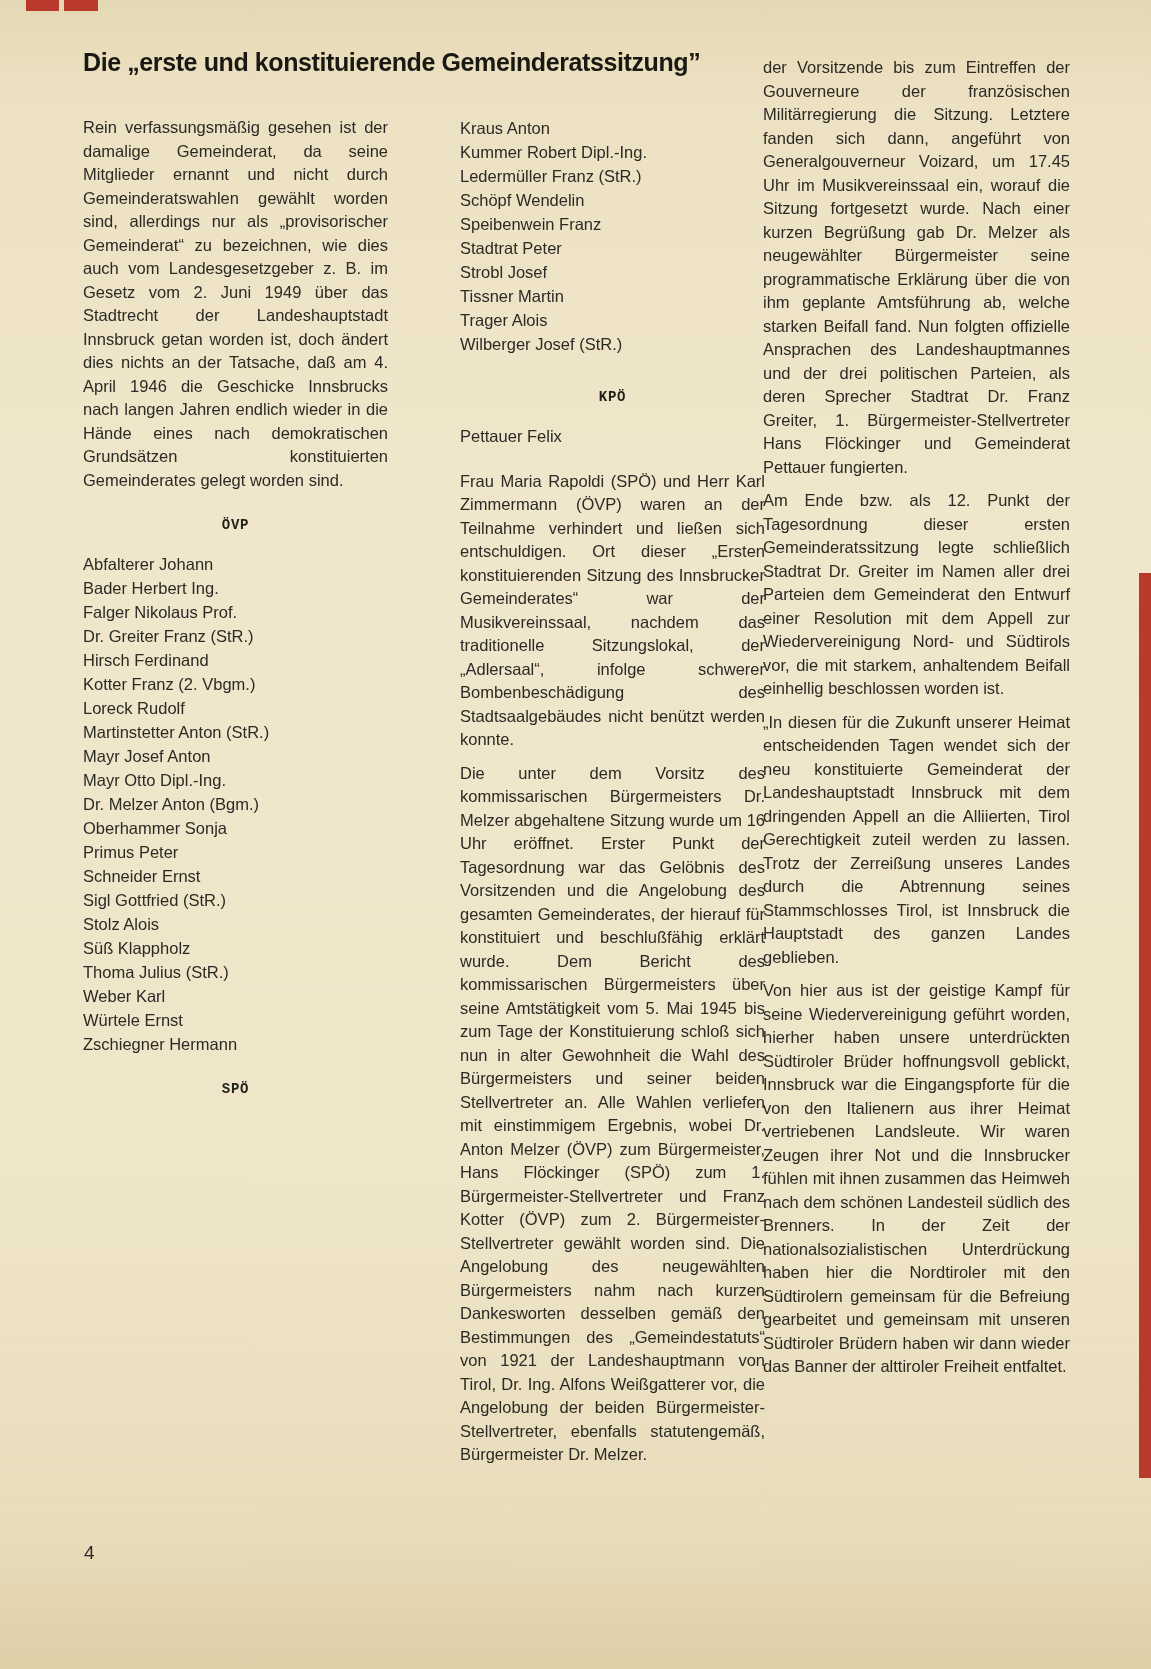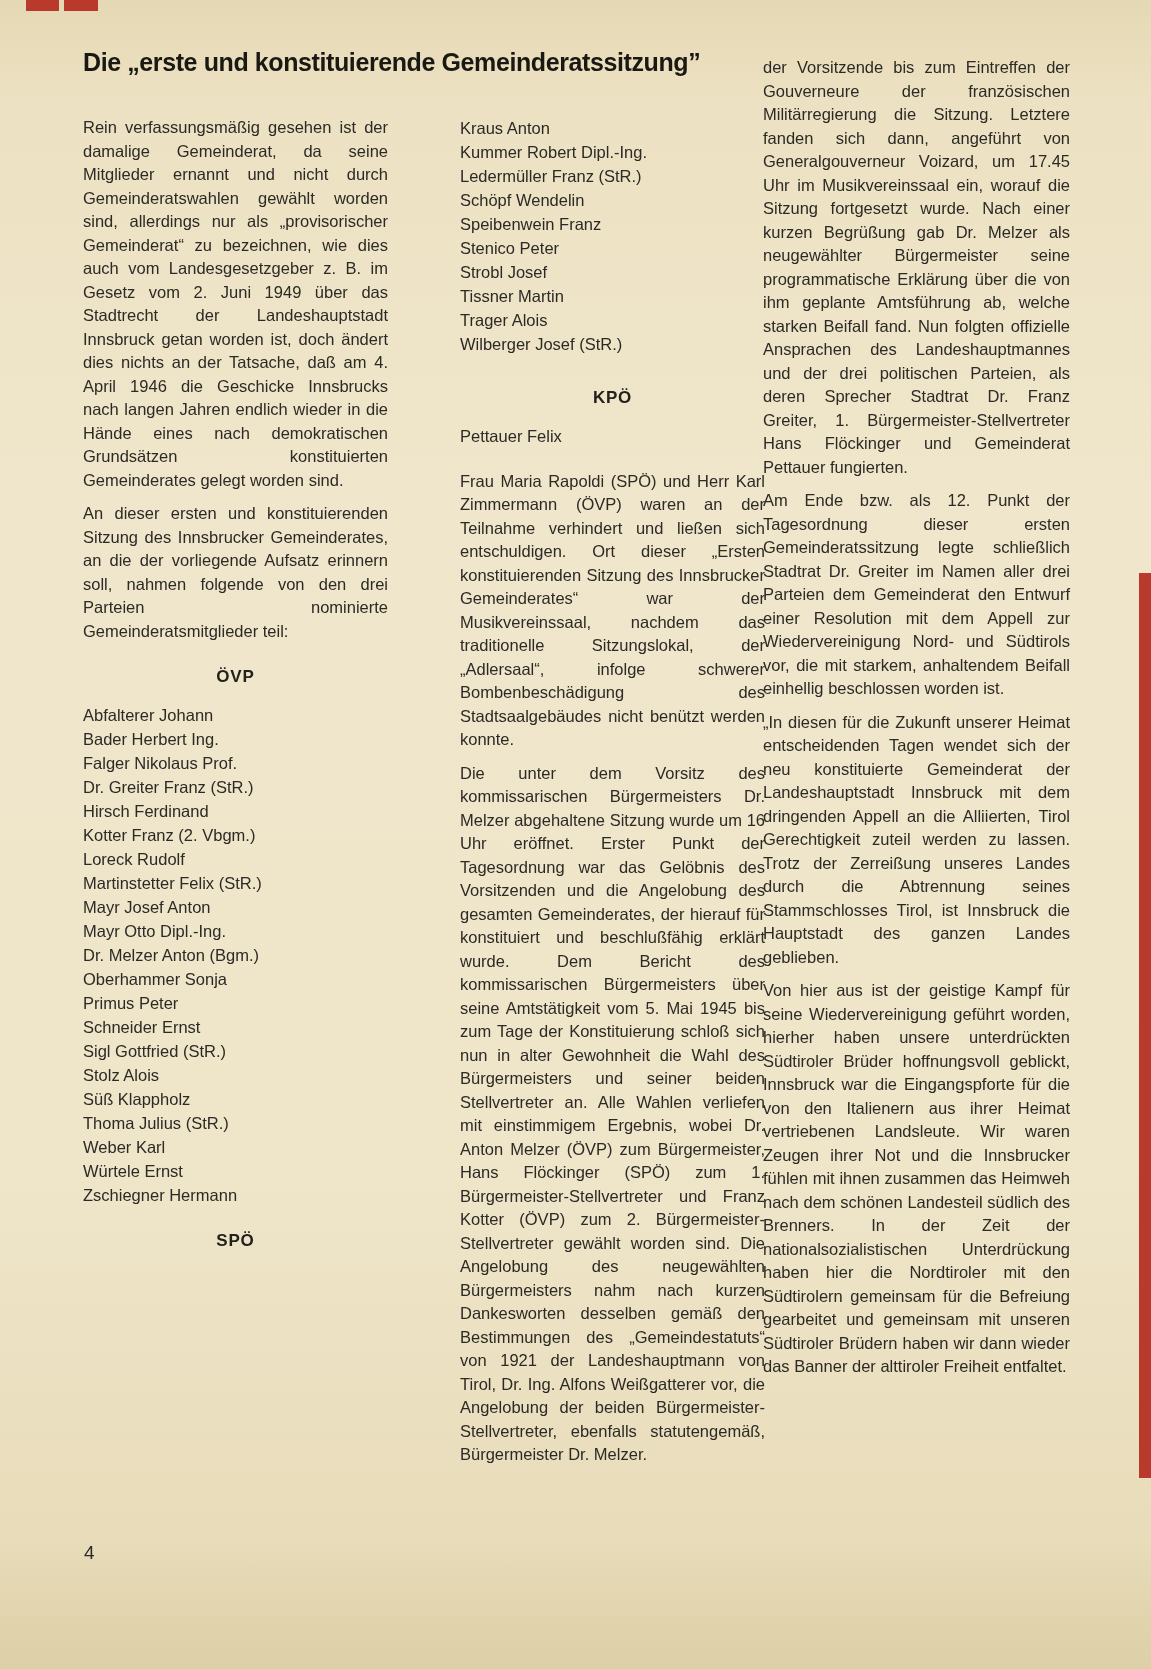--- a/index.html
+++ b/index.html
@@ -18,22 +18,22 @@
     font-size:25px;font-weight:bold;letter-spacing:-0.4px;
     white-space:nowrap;color:#191813;
   }
   .col{position:absolute;width:305px;font-size:16.5px;line-height:23.5px;}
   .col1{left:83px;top:116px;}
   .col2{left:412px;top:116px;margin-left:48px;}
   .col3{left:739px;top:56px;width:307px;margin-left:24px;}
   .col p{margin:0 0 10px 0;text-align:justify;}
   .col p:last-child{margin-bottom:0;}
   h2.party{
-    font-size:17px;font-weight:bold;text-align:center;
-    letter-spacing:0.8px;margin:22px 0 14px 0;color:#22211c;
+    font-size:14px;font-weight:bold;text-align:center;
+    letter-spacing:0.8px;margin:22px 0 14px 0;color:#22211c;font-family:Liberation Mono, monospace;
   }
   h2.party.kpo{margin-top:30px;}
   ul.members{list-style:none;margin:0;padding:0;line-height:24px;}
   .after-list{margin-top:22px !important;}
   .page-number{
     position:absolute;left:84px;top:1542px;
     font-size:19px;color:#2c2a25;
   }
   .redmark{position:absolute;background:#b93a2c;}
   .mark-a{left:26px;top:0;width:33px;height:11px;}
@@ -46,32 +46,31 @@
 <div class="page">
 
   <div class="redmark mark-a"></div>
   <div class="redmark mark-b"></div>
   <div class="redmark right-bar"></div>
 
   <h1 class="title">Die „erste und konstituierende Gemeinderatssitzung”</h1>
 
   <div class="col col1">
     <p>Rein verfassungsmäßig gesehen ist der damalige Gemeinderat, da seine Mitglieder ernannt und nicht durch Gemeinderatswahlen gewählt worden sind, allerdings nur als „provisorischer Gemeinderat“ zu bezeichnen, wie dies auch vom Landesgesetzgeber z. B. im Gesetz vom 2. Juni 1949 über das Stadtrecht der Landeshauptstadt Innsbruck getan worden ist, doch ändert dies nichts an der Tatsache, daß am 4. April 1946 die Geschicke Innsbrucks nach langen Jahren endlich wieder in die Hände eines nach demokratischen Grundsätzen konstituierten Gemeinderates gelegt worden sind.</p>
-    <p>An dieser ersten und konstituierenden Sitzung des Innsbrucker Gemeinderates, an die der vorliegende Aufsatz erinnern soll, nahmen folgende von den drei Parteien nominierte Gemeinderatsmitglieder teil:</p>
 
     <h2 class="party">ÖVP</h2>
     <ul class="members">
       <li>Abfalterer Johann</li>
       <li>Bader Herbert Ing.</li>
       <li>Falger Nikolaus Prof.</li>
       <li>Dr. Greiter Franz (StR.)</li>
       <li>Hirsch Ferdinand</li>
       <li>Kotter Franz (2. Vbgm.)</li>
       <li>Loreck Rudolf</li>
-      <li>Martinstetter Felix (StR.)</li>
+      <li>Martinstetter Anton (StR.)</li>
       <li>Mayr Josef Anton</li>
       <li>Mayr Otto Dipl.-Ing.</li>
       <li>Dr. Melzer Anton (Bgm.)</li>
       <li>Oberhammer Sonja</li>
       <li>Primus Peter</li>
       <li>Schneider Ernst</li>
       <li>Sigl Gottfried (StR.)</li>
       <li>Stolz Alois</li>
       <li>Süß Klappholz</li>
       <li>Thoma Julius (StR.)</li>
@@ -83,21 +82,21 @@
     <h2 class="party">SPÖ</h2>
   </div>
 
   <div class="col col2">
     <ul class="members">
       <li>Kraus Anton</li>
       <li>Kummer Robert Dipl.-Ing.</li>
       <li>Ledermüller Franz (StR.)</li>
       <li>Schöpf Wendelin</li>
       <li>Speibenwein Franz</li>
-      <li>Stenico Peter</li>
+      <li>Stadtrat Peter</li>
       <li>Strobl Josef</li>
       <li>Tissner Martin</li>
       <li>Trager Alois</li>
       <li>Wilberger Josef (StR.)</li>
     </ul>
 
     <h2 class="party kpo">KPÖ</h2>
     <ul class="members">
       <li>Pettauer Felix</li>
     </ul>

